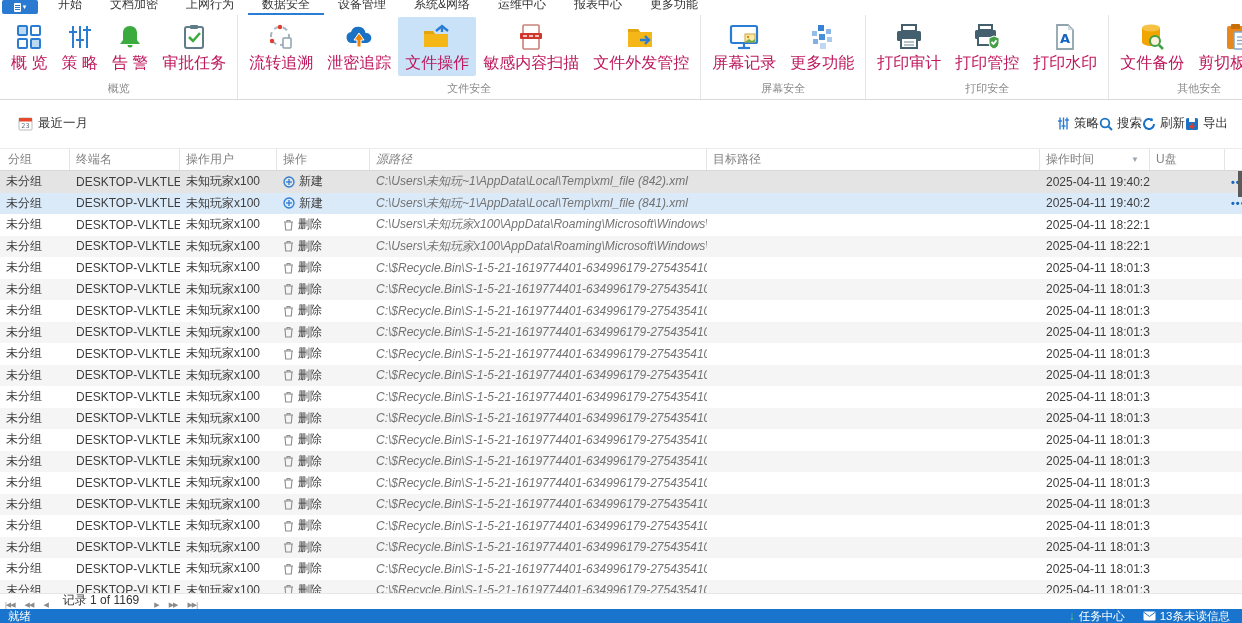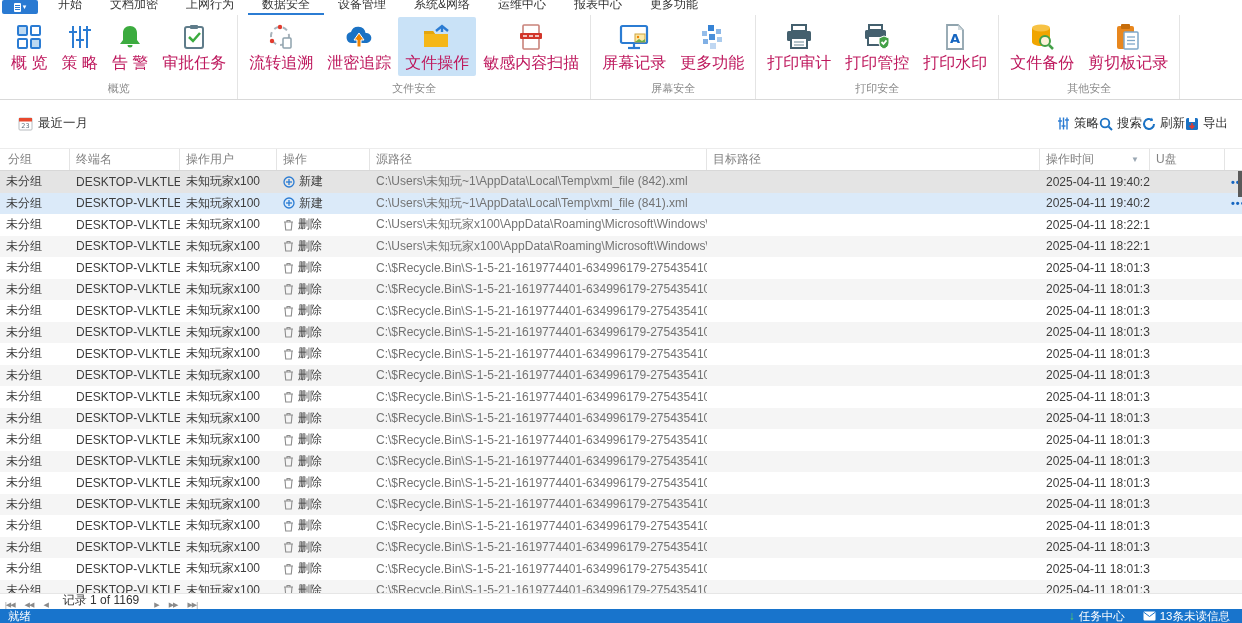--- a/index.html
+++ b/index.html
@@ -40,21 +40,21 @@
 
   
   .thead { position:absolute; left:0; top:148px; width:100%; height:23px;
     border-top:1px solid #ececec; border-bottom:1px solid #d8d8d8; display:flex;
     font-size:12px; color:#838383; background:#fff; }
   .th { display:flex; align-items:center; padding:0 6px; border-right:1px solid #e4e4e4;
     white-space:nowrap; overflow:hidden; }
   .th.last { border-right:none; }
   .th .sortarrow { margin-left:auto; font-size:8px; color:#9aa7b3; padding-right:4px; }
   .c0{width:70px;padding-left:8px;} .c1{width:110px;text-align:center;} .c2{width:97px;} .c3{width:93px;}
-  .c4{width:337px;} .c5{width:333px;} .c6{width:110px;} .c7{width:75px;} .c8{width:17px;}
+  .c4{width:337px;font-style:italic;} .c5{width:333px;} .c6{width:110px;} .c7{width:75px;} .c8{width:17px;}
 
   .tbody { position:absolute; left:0; top:171px; width:100%; height:422px; overflow:hidden; background:#fff; }
   .trow { display:flex; height:21.5px; align-items:center; font-size:12px; color:#3d3d3d;
     background:#fff; cursor:default; }
   .trow.alt { background:#f5f5f5; }
   .trow.hover { background:#e4e4e4; }
   .trow.selected { background:#dbeaf9; }
   .td { padding:0 6px; white-space:nowrap; overflow:hidden; }
   .td.path { color:#737373; }
   .opcell { display:flex; align-items:center; gap:4px; }
@@ -195,20 +195,30 @@
                 <rect x="2" y="10" width="22" height="6" rx="1" fill="#d2352a"></rect>
                 <g stroke="#fff" stroke-width="1.4">
                   <line x1="5" y1="13" x2="9" y2="13"></line>
                   <line x1="11" y1="13" x2="15" y2="13"></line>
                   <line x1="17" y1="13" x2="21" y2="13"></line>
                 </g>
               </svg>
           </span>
           <span class="rlabel">敏感内容扫描</span>
         </div>
+        <div class="rbtn">
+          <span class="ric">
+            <svg width="30" height="28" viewBox="0 0 30 28">
+                <path d="M2 6h10l2 3h12v15H2z" fill="#f5b718"></path>
+                <path d="M2 6h10l2 3H2z" fill="#e3a50d"></path>
+                <path d="M14 17h8m-3-4l4 4-4 4" fill="none" stroke="#2b7cd3" stroke-width="2.4"></path>
+              </svg>
+          </span>
+          <span class="rlabel">文件外发管控</span>
+        </div>
       </div>
       <div class="gname">文件安全</div>
     </div>
 
     <div class="rgroup">
       <div class="rbuttons">
         <div class="rbtn">
           <span class="ric">
             <svg width="30" height="28" viewBox="0 0 30 28">
                 <rect x="2" y="3" width="26" height="17" rx="1.5" fill="#fff" stroke="#2b7cd3" stroke-width="2.2"></rect>

